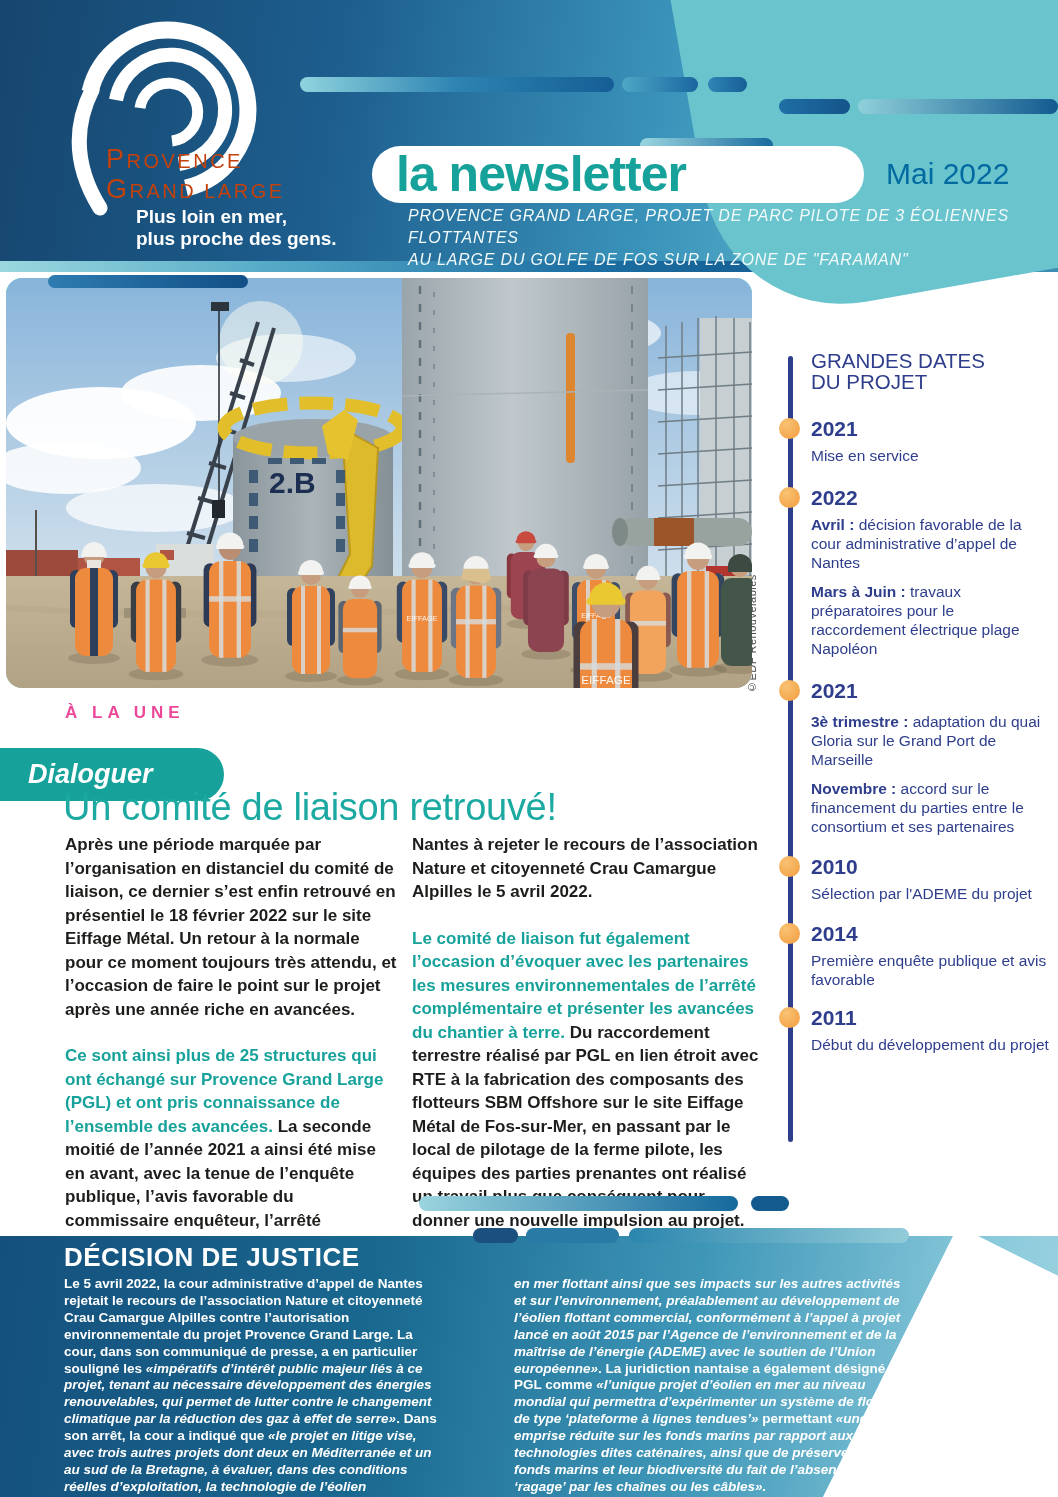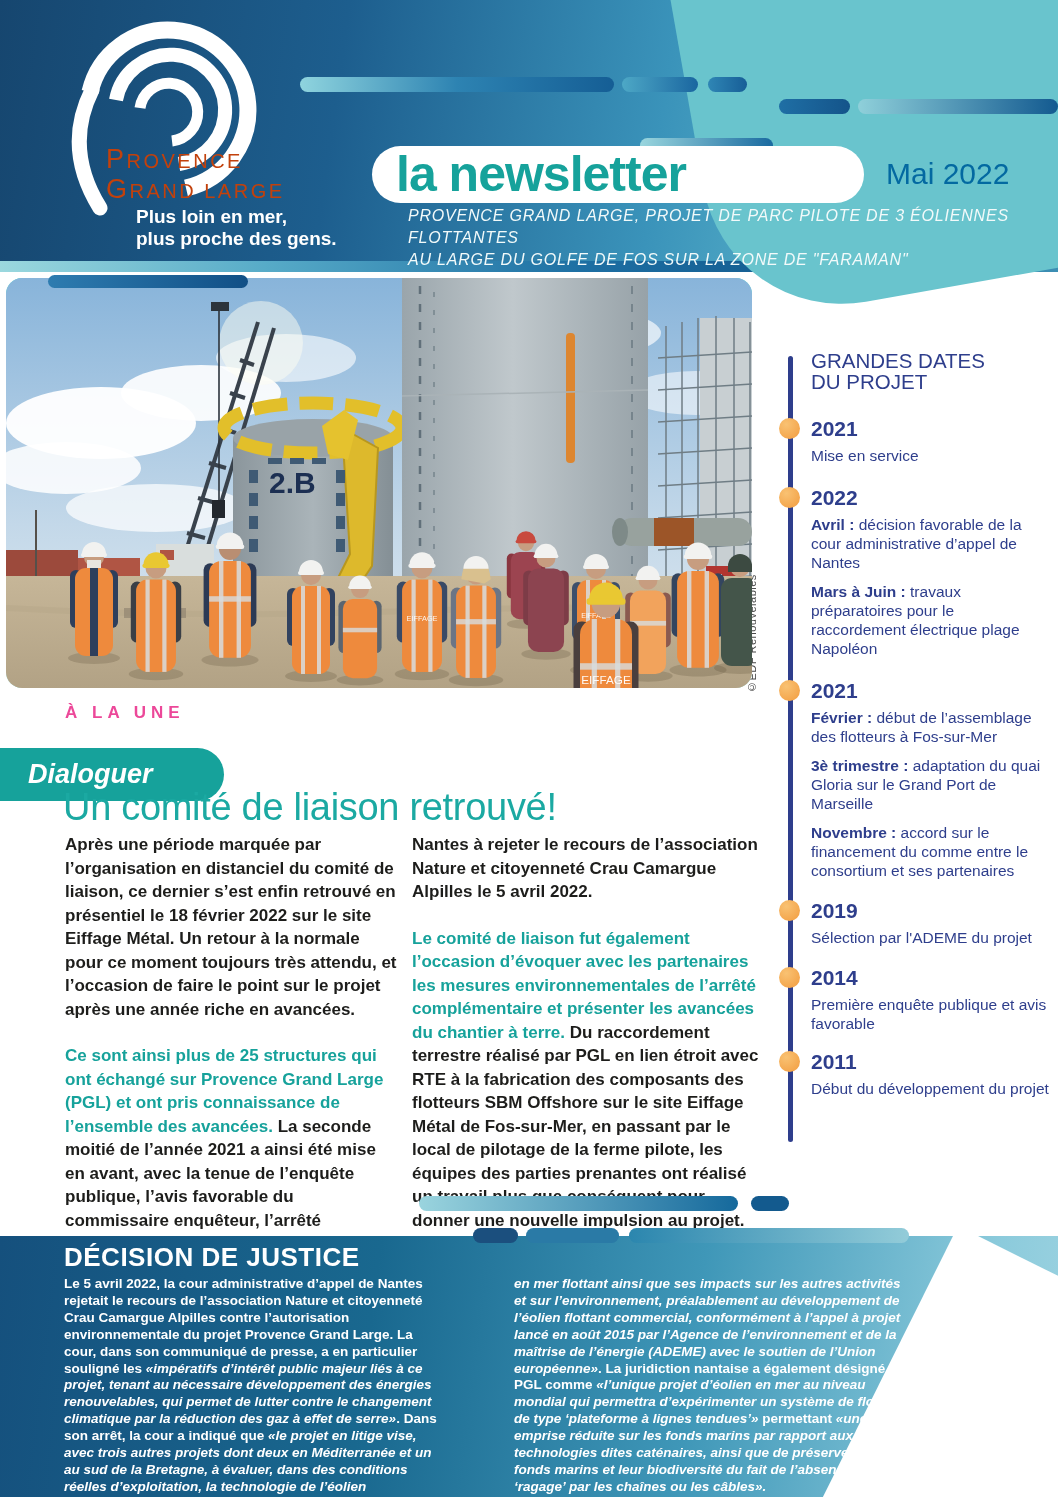--- a/index.html
+++ b/index.html
@@ -404,28 +404,27 @@
     <div class="t-entry" style="margin-top:22px;">
       <span class="t-dot"></span>
       <div class="t-year">2022</div>
       <p class="t-item"><b>Avril :</b><span> décision favorable de la cour administrative d’appel de Nantes</span></p>
       <p class="t-item" style="margin-top:10px;"><b>Mars à Juin :</b><span> travaux préparatoires pour le raccordement électrique plage Napoléon</span></p>
     </div>
 
     <div class="t-entry" style="margin-top:22px;">
       <span class="t-dot"></span>
       <div class="t-year">2021</div>
-      <p class="t-item"><b>Février :</b><span> début de l’assemblage des flotteurs à Fos-sur-Mer</span></p>
       <p class="t-item" style="margin-top:10px;"><b>3è trimestre :</b><span> adaptation du quai Gloria sur le Grand Port de Marseille</span></p>
-      <p class="t-item" style="margin-top:10px;"><b>Novembre :</b><span> accord sur le financement du comme entre le consortium et ses partenaires</span></p>
+      <p class="t-item" style="margin-top:10px;"><b>Novembre :</b><span> accord sur le financement du parties entre le consortium et ses partenaires</span></p>
     </div>
 
     <div class="t-entry" style="margin-top:20px;">
       <span class="t-dot"></span>
-      <div class="t-year">2019</div>
+      <div class="t-year">2010</div>
       <p class="t-item"><b></b><span>Sélection par l'ADEME du projet</span></p>
     </div>
 
     <div class="t-entry" style="margin-top:20px;">
       <span class="t-dot"></span>
       <div class="t-year">2014</div>
       <p class="t-item"><b></b><span>Première enquête publique et avis favorable</span></p>
     </div>
 
     <div class="t-entry" style="margin-top:18px;">

